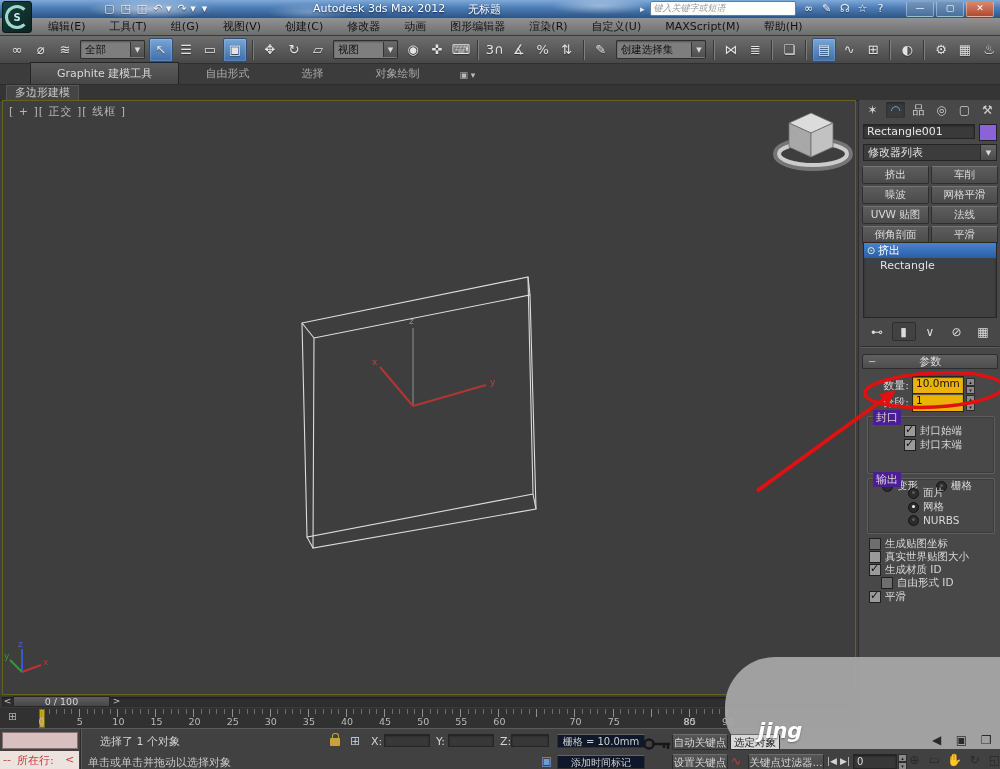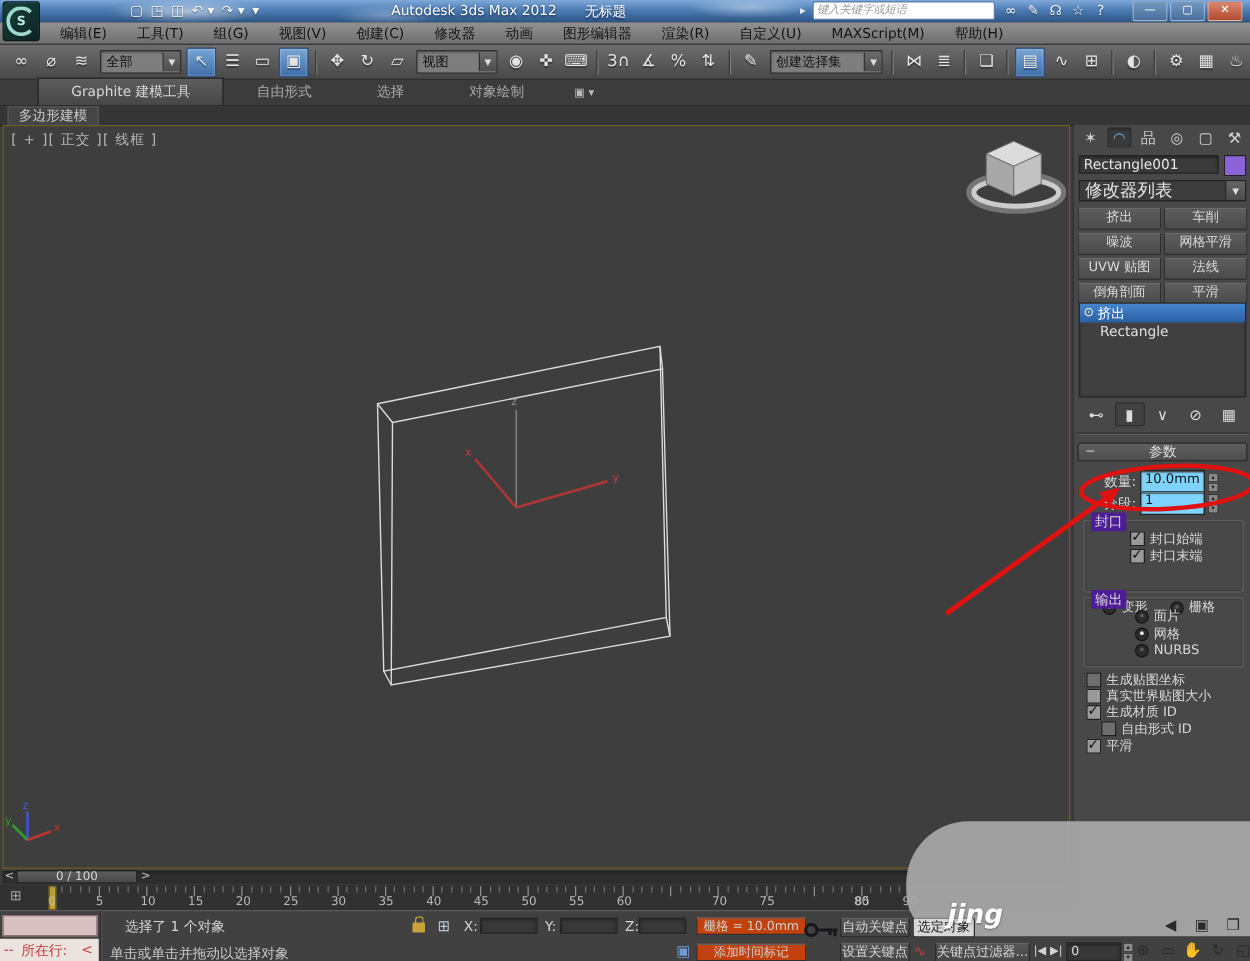--- a/index.html
+++ b/index.html
@@ -80,21 +80,21 @@
   .lis2{position:absolute;left:0px;top:22px;width:79px;height:18px;background:#ece2de;}
   .lis2 span{position:absolute;color:#c23b3b;font-size:11px;top:2px;}
   .sb-div{position:absolute;left:80px;top:0;width:1px;height:41px;background:#2c2c2c;border-right:1px solid #595959;}
   .sb-text{position:absolute;color:#d4d4d4;font-size:11px;white-space:nowrap;}
   .sb-field{position:absolute;height:13px;background:#383838;border:1px solid #262626;
     box-shadow:inset 0 1px 2px #1e1e1e;box-sizing:border-box;color:#ddd;font-size:10px;padding:0 3px;line-height:11px;}
   .sb-btn{position:absolute;height:16px;background:linear-gradient(#565656,#464646);border:1px solid #2c2c2c;
     border-top-color:#6d6d6d;border-radius:2px;color:#d8d8d8;font-size:10.5px;text-align:center;line-height:15px;
     box-sizing:border-box;white-space:nowrap;overflow:hidden;}
   .sb-btn.lite{background:#d8d8d8;color:#191919;z-index:9;}
-  .sb-panel{position:absolute;height:14px;background:#c2410c;border:1px solid #303030;border-top-color:#646464;
+  .sb-panel{position:absolute;height:14px;background:#0f172a;border:1px solid #303030;border-top-color:#646464;
     color:#cfcfcf;font-size:10px;text-align:center;line-height:13px;box-sizing:border-box;}
   .lock{position:absolute;width:10px;height:8px;background:#c9a23a;border-radius:1px;}
   .lock::before{content:"";position:absolute;left:2px;top:-5px;width:5px;height:5px;border:1.5px solid #c9a23a;
     border-bottom:none;border-radius:3px 3px 0 0;}
   .sb-ico{position:absolute;color:#b9c6d8;font-size:12px;}
   .spin{position:absolute;width:9px;height:15px;display:flex;flex-direction:column;}
   .spin i{flex:1;background:#8a8a8a;border:1px solid #2e2e2e;font-style:normal;font-size:5px;color:#181818;
     display:flex;align-items:center;justify-content:center;}
   .nav-ico{width:17px;color:#2a2a2a;font-size:12px;text-align:center;}
   #sb-ico-r1{position:absolute;left:928px;top:4px;display:flex;gap:8px;z-index:9;}
@@ -102,21 +102,21 @@
   
   #cpanel{position:absolute;left:858px;top:100px;width:142px;height:628px;background:#484848;border-left:1px solid #2e2e2e;box-sizing:border-box;}
   #cp-tabs{position:absolute;left:4px;top:2px;display:flex;gap:4px;}
   .cp-tab{width:19px;height:16px;display:flex;align-items:center;justify-content:center;color:#cfcfcf;font-size:12px;border-radius:2px;}
   .cp-tab.act{background:#3b3b3b;box-shadow:inset 0 1px 3px #222;color:#6fb2e8;}
   .name-field{position:absolute;left:4px;top:24px;width:112px;height:15px;background:#3a3a3a;border:1px solid #262626;
     box-shadow:inset 0 1px 2px #222;color:#e6e6e6;font-size:11px;line-height:14px;padding-left:3px;box-sizing:border-box;}
   .swatch{position:absolute;left:120px;top:24px;width:16px;height:15px;border:1px solid #222;}
   .modlist{position:absolute;left:4px;top:44px;width:134px;height:17px;background:#3c3c3c;border:1px solid #242424;
     display:flex;align-items:center;justify-content:space-between;box-sizing:border-box;}
-  .modlist .lt{color:#e2e2e2;font-size:14px;padding-left:4px;}
+  .modlist .lt{color:#e2e2e2;font-size:11px;padding-left:4px;}
   .modlist .ar{width:15px;height:15px;background:linear-gradient(#666,#4b4b4b);color:#ddd;font-size:7px;
     display:flex;align-items:center;justify-content:center;border-left:1px solid #2a2a2a;}
   #modgrid{position:absolute;left:3px;top:66px;width:136px;display:grid;grid-template-columns:1fr 1fr;gap:2px;}
   .modbtn{height:16px;background:linear-gradient(#5d5d5d,#4b4b4b);border:1px solid #2e2e2e;border-top-color:#747474;
     border-radius:2px;color:#dadada;font-size:10.5px;text-align:center;line-height:15px;white-space:nowrap;overflow:hidden;}
   #stack{position:absolute;left:4px;top:142px;width:134px;height:76px;background:#404040;border:1px solid #272727;
     box-shadow:inset 0 1px 2px #242424;box-sizing:border-box;}
   .stk-row{height:15px;display:flex;align-items:center;color:#e0e0e0;font-size:11px;}
   .stk-row.sel{background:linear-gradient(#4585cd,#2a5fa4);color:#fff;}
   .bulb{width:14px;text-align:center;font-size:10px;color:#f5f0c8;}
@@ -125,21 +125,21 @@
   .stk-btn{width:22px;height:17px;display:flex;align-items:center;justify-content:center;color:#dcdcdc;font-size:12px;
     border-radius:2px;border:1px solid transparent;}
   .stk-btn:nth-child(2){border-color:#2e2e2e;background:#424242;}
   .cp-sep{position:absolute;left:2px;top:246px;width:138px;height:1px;background:#2f2f2f;border-bottom:1px solid #5c5c5c;}
   .roll{position:absolute;left:3px;top:254px;width:136px;height:15px;background:linear-gradient(#606060,#4d4d4d);
     border:1px solid #2d2d2d;border-radius:3px 3px 0 0;box-sizing:border-box;display:flex;align-items:center;}
   .roll .minus{color:#cfcfcf;font-size:10px;padding:0 5px;}
   .roll .rt{flex:1;text-align:center;color:#dedede;font-size:11px;margin-right:18px;}
   .prow{position:absolute;display:flex;align-items:center;}
   .plabel{color:#d8d8d8;font-size:11px;width:36px;text-align:right;margin-right:3px;}
-  .pfield{width:52px;height:19px;background:#7dd3fc;border:1px solid #242424;box-shadow:inset 0 1px 1px #4e4e4e;
+  .pfield{width:52px;height:19px;background:#eab308;border:1px solid #242424;box-shadow:inset 0 1px 1px #4e4e4e;
     color:#141414;font-size:10.5px;line-height:12px;padding-left:3px;box-sizing:border-box;}
   .grp{position:absolute;border:1px solid #5e5e5e;box-shadow:inset 0 0 0 1px rgba(40,40,40,.35);border-radius:2px;}
   .grp-title{position:absolute;top:-7px;left:5px;background:#4c1d95;padding:0 3px;color:#d8d8d8;font-size:11px;}
   .cb{width:10px;height:10px;background:#9a9a9a;border:1px solid #1f1f1f;display:inline-block;position:relative;flex:none;}
   .cb.chk::after{content:"✓";position:absolute;left:0px;top:-3px;font-size:11px;font-weight:bold;color:#101010;}
   .cb.dis{background:#6e6e6e;}
   .rb{width:9px;height:9px;border-radius:50%;background:#2c2c2c;border:1px solid #151515;display:inline-block;position:relative;flex:none;}
   .rb::after{content:"";position:absolute;left:2.5px;top:2.5px;width:3px;height:3px;border-radius:50%;background:#5a5a5a;}
   .rb.sel::after{background:#f2f2f2;}
   .pl{color:#d8d8d8;font-size:10.5px;margin-left:4px;white-space:nowrap;}

